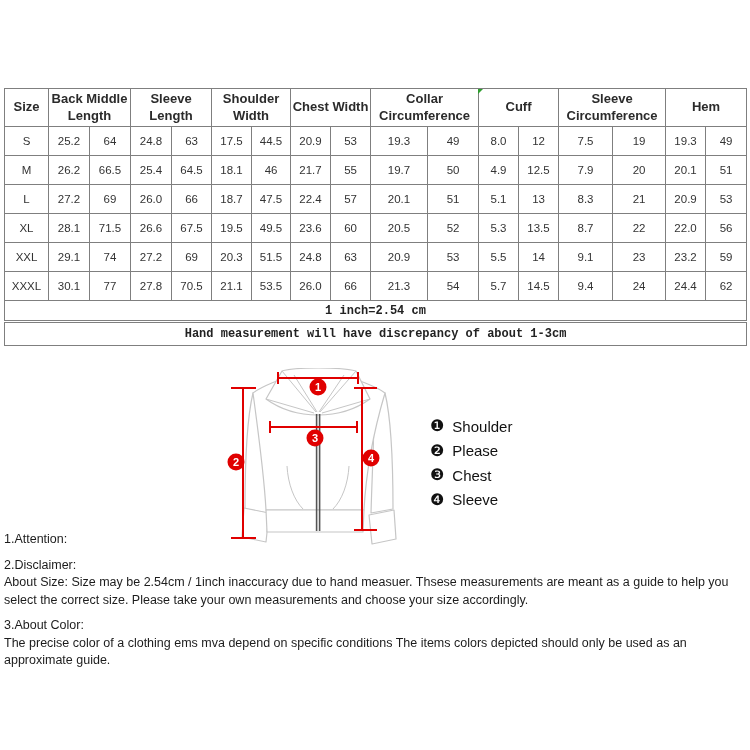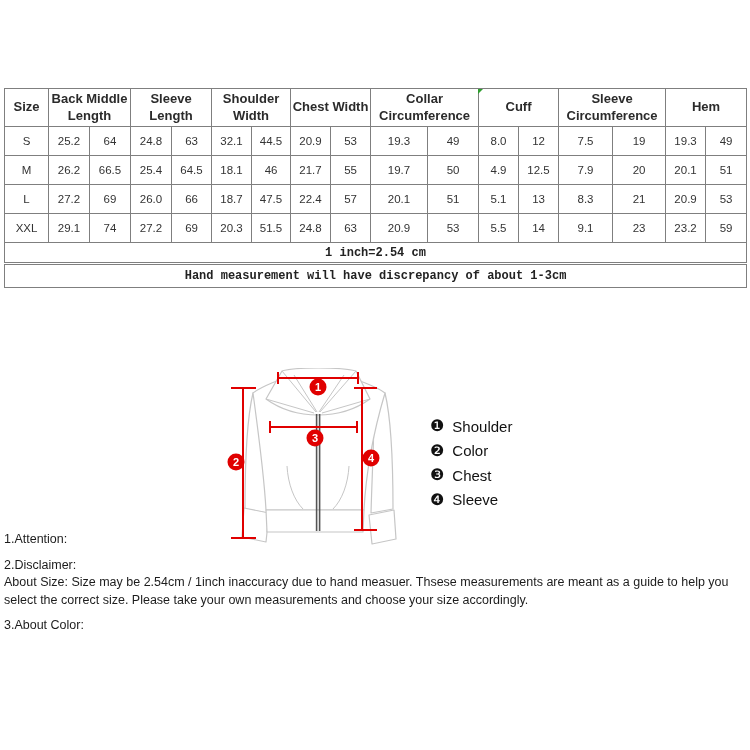--- a/index.html
+++ b/index.html
@@ -78,21 +78,21 @@
       <td class="hgroup" colspan="2">Hem</td>
     </tr>
   </thead>
   <tbody>
       <tr>
         <td>S</td>
         <td>25.2</td>
         <td>64</td>
         <td>24.8</td>
         <td>63</td>
-        <td>32.1</td>
+        <td>17.5</td>
         <td>44.5</td>
         <td>20.9</td>
         <td>53</td>
         <td>19.3</td>
         <td>49</td>
         <td>8.0</td>
         <td>12</td>
         <td>7.5</td>
         <td>19</td>
         <td>19.3</td>
@@ -130,38 +130,76 @@
         <td>20.1</td>
         <td>51</td>
         <td>5.1</td>
         <td>13</td>
         <td>8.3</td>
         <td>21</td>
         <td>20.9</td>
         <td>53</td>
       </tr>
       <tr>
+        <td>XL</td>
+        <td>28.1</td>
+        <td>71.5</td>
+        <td>26.6</td>
+        <td>67.5</td>
+        <td>19.5</td>
+        <td>49.5</td>
+        <td>23.6</td>
+        <td>60</td>
+        <td>20.5</td>
+        <td>52</td>
+        <td>5.3</td>
+        <td>13.5</td>
+        <td>8.7</td>
+        <td>22</td>
+        <td>22.0</td>
+        <td>56</td>
+      </tr>
+      <tr>
         <td>XXL</td>
         <td>29.1</td>
         <td>74</td>
         <td>27.2</td>
         <td>69</td>
         <td>20.3</td>
         <td>51.5</td>
         <td>24.8</td>
         <td>63</td>
         <td>20.9</td>
         <td>53</td>
         <td>5.5</td>
         <td>14</td>
         <td>9.1</td>
         <td>23</td>
         <td>23.2</td>
         <td>59</td>
       </tr>
+      <tr>
+        <td>XXXL</td>
+        <td>30.1</td>
+        <td>77</td>
+        <td>27.8</td>
+        <td>70.5</td>
+        <td>21.1</td>
+        <td>53.5</td>
+        <td>26.0</td>
+        <td>66</td>
+        <td>21.3</td>
+        <td>54</td>
+        <td>5.7</td>
+        <td>14.5</td>
+        <td>9.4</td>
+        <td>24</td>
+        <td>24.4</td>
+        <td>62</td>
+      </tr>
     </tbody>
   <tfoot>
     <tr>
       <td colspan="17" class="mono-note note1-cell">1 inch=2.54 cm</td>
     </tr>
     <tr>
       <td colspan="17" class="mono-note note2-cell">Hand measurement will have discrepancy of about 1-3cm</td>
     </tr>
   </tfoot>
 </table>
@@ -229,21 +267,21 @@
   </g>
 </svg>
 
 <div class="legend">
   <div class="legend-item">
     <span class="legend-num">❶</span>
     <span class="legend-label">Shoulder</span>
   </div>
   <div class="legend-item">
     <span class="legend-num">❷</span>
-    <span class="legend-label">Color</span>
+    <span class="legend-label">Please</span>
   </div>
   <div class="legend-item">
     <span class="legend-num">❸</span>
     <span class="legend-label">Chest</span>
   </div>
   <div class="legend-item">
     <span class="legend-num">❹</span>
     <span class="legend-label">Sleeve</span>
   </div>
 </div>
@@ -251,14 +289,15 @@
 <div class="notes">
   <div class="note-block">
     <div class="note-title">1.Attention:</div>
   </div>
   <div class="note-block">
     <div class="note-title">2.Disclaimer:</div>
     <div class="note-body">About Size: Size may be 2.54cm / 1inch inaccuracy due to hand measuer. Thsese measurements are meant as a guide to help you select the correct size. Please take your own measurements and choose your size accordingly.</div>
   </div>
   <div class="note-block">
     <div class="note-title">3.About Color:</div>
+    <div class="note-body">The precise color of a clothing ems mva depend on specific conditions The items colors depicted should only be used as an approximate guide.</div>
   </div>
 </div>
 
 </body></html>

